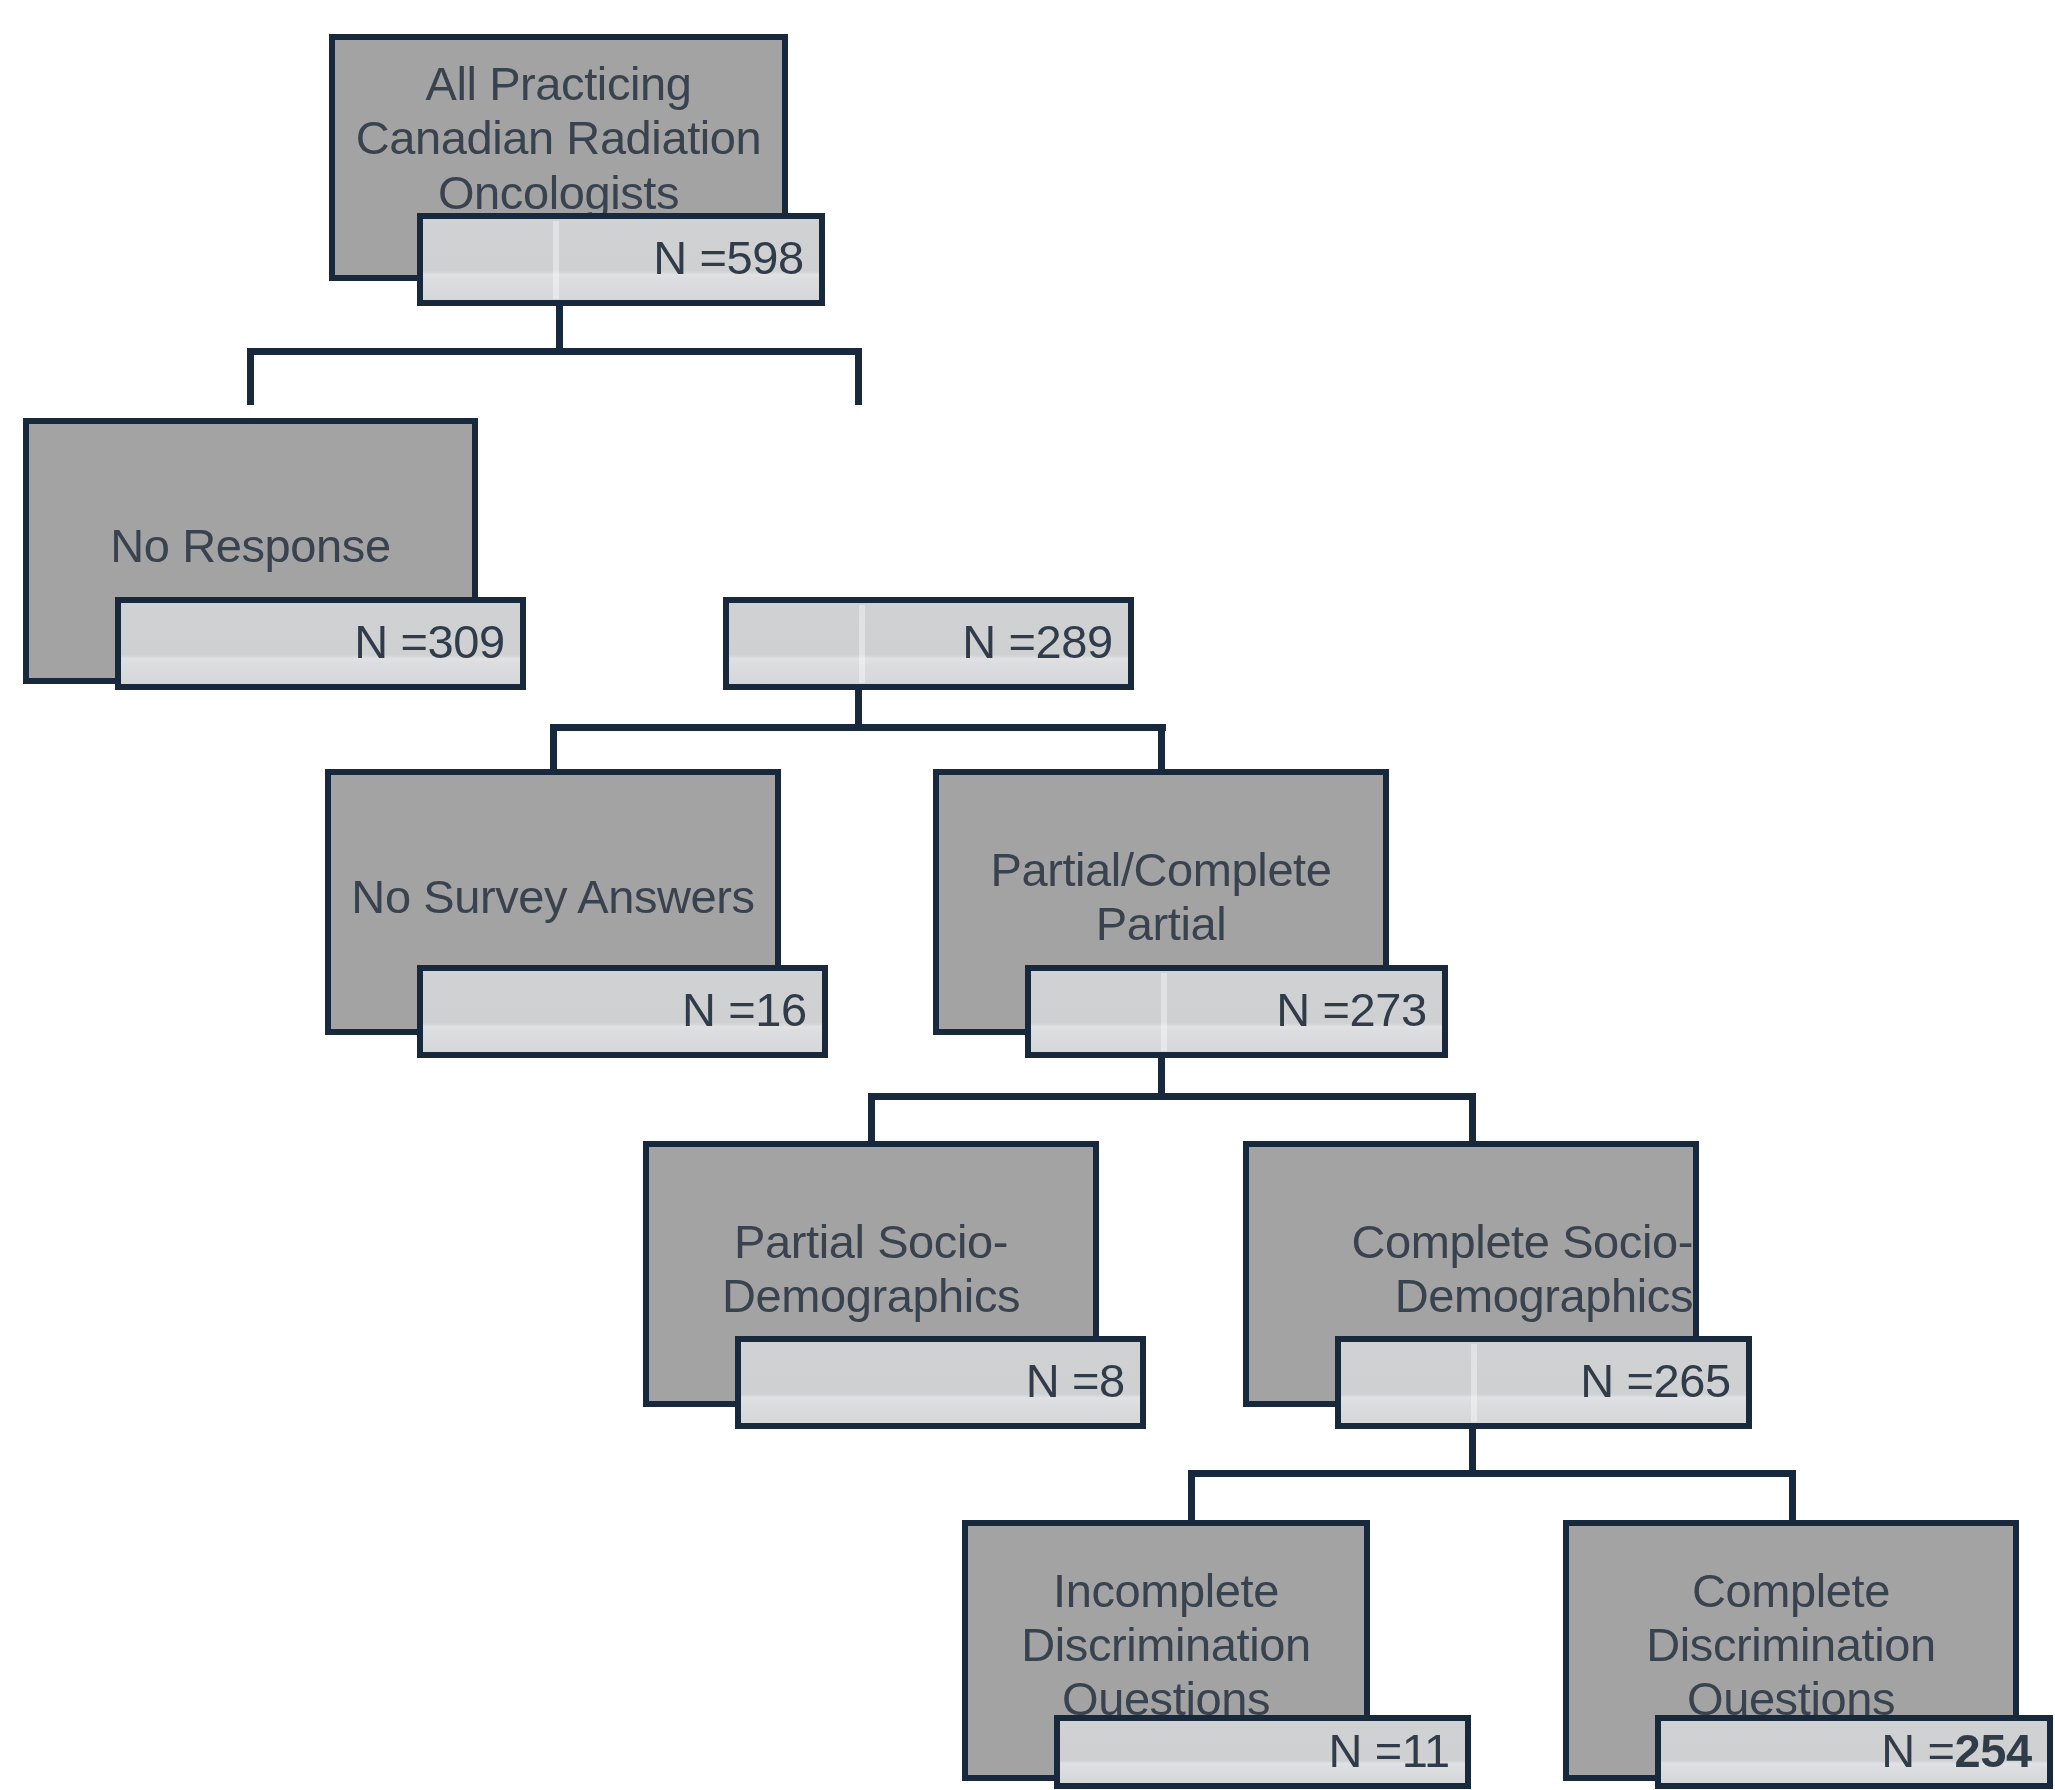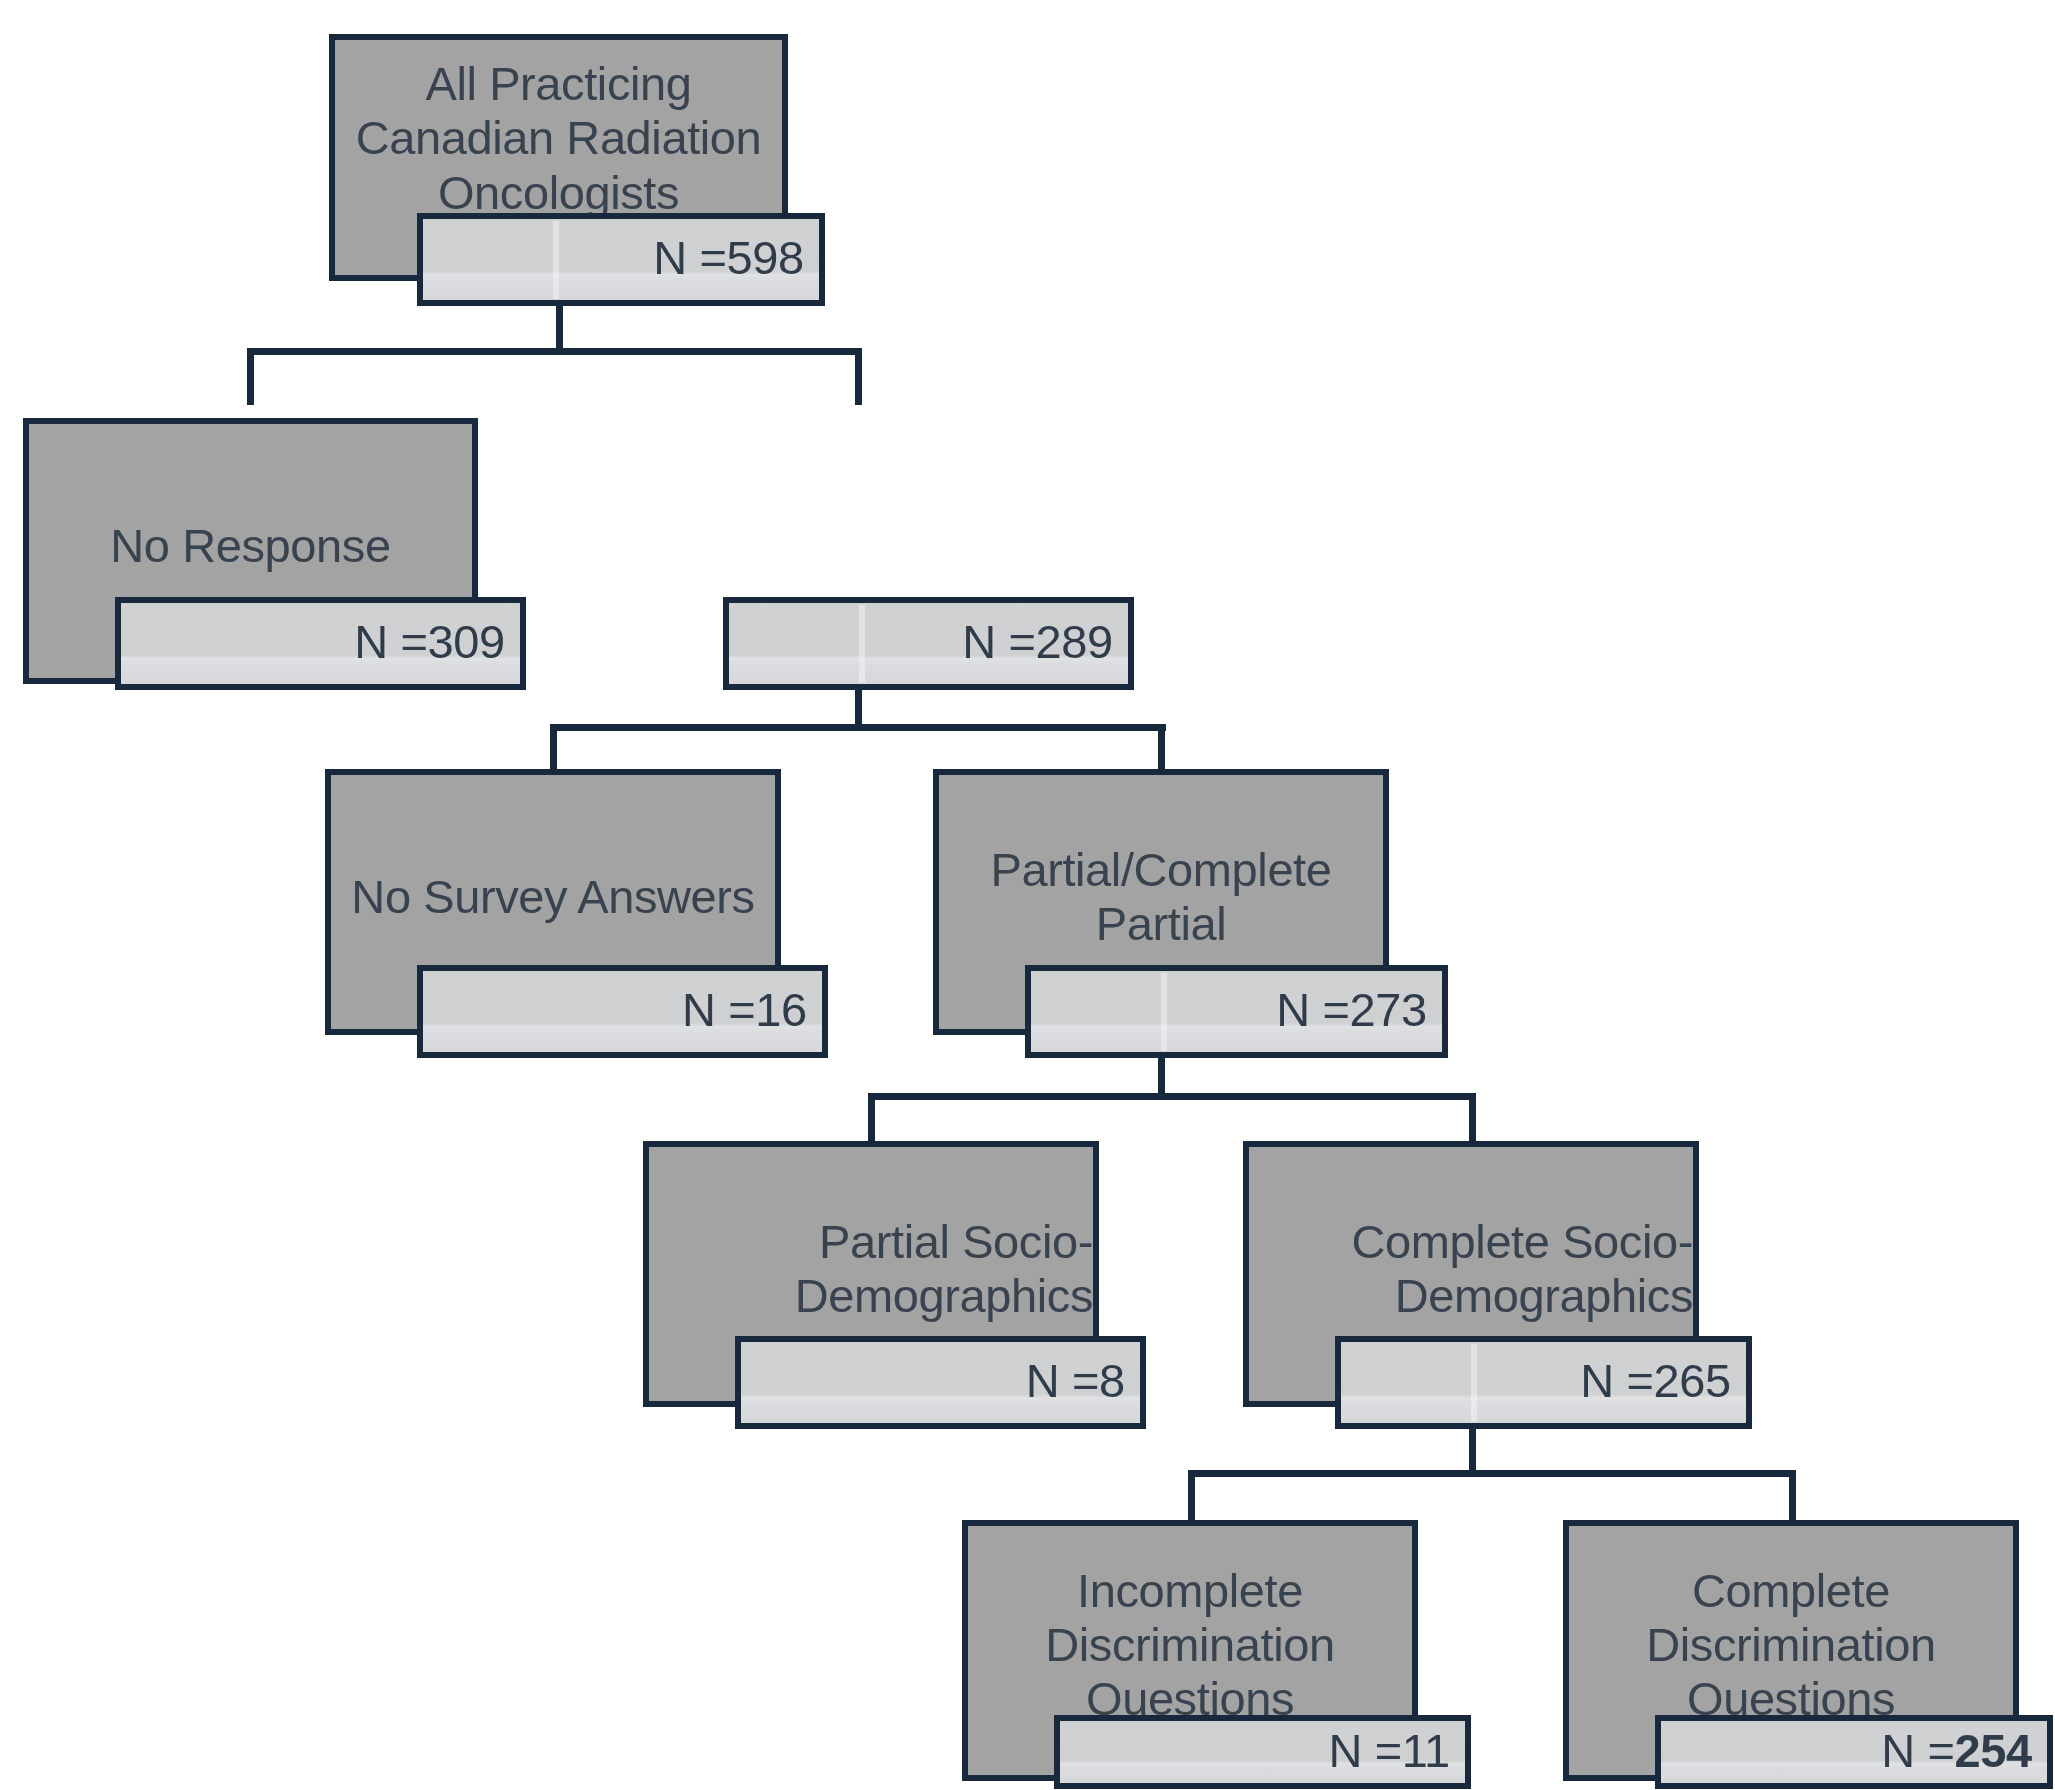--- a/index.html
+++ b/index.html
@@ -69,26 +69,26 @@
   #n-noresp { left: 23px;  top: 402px;  width: 455px; height: 266px; margin-top: 16px; }
   #b-noresp { left: 115px; top: 597px;  width: 411px; height: 93px; }
   #n-yes    { left: 631px; top: 402px;  width: 456px; height: 266px; }
   #b-yes    { left: 723px; top: 597px;  width: 411px; height: 93px; }
   
   #n-nosurvey { left: 325px; top: 769px; width: 456px; height: 266px; }
   #b-nosurvey { left: 417px; top: 965px; width: 411px; height: 93px; }
   #n-psurvey  { left: 933px; top: 769px; width: 456px; height: 266px; }
   #b-psurvey  { left: 1025px; top: 965px; width: 423px; height: 93px; }
   
-  #n-psocio { left: 643px;  top: 1141px; width: 456px; height: 266px; align-items: flex-end; }
+  #n-psocio { left: 643px;  top: 1141px; width: 456px; height: 266px; }
   #b-psocio { left: 735px;  top: 1336px; width: 411px; height: 93px; }
   #n-csocio { left: 1243px; top: 1141px; width: 456px; height: 266px; align-items: flex-end; }
   #b-csocio { left: 1335px; top: 1336px; width: 417px; height: 93px; }
   
-  #n-idisc { left: 962px; top: 1520px; width: 456px; height: 261px; }
+  #n-idisc { left: 962px; top: 1520px; width: 408px; height: 261px; }
   #b-idisc { left: 1054px; top: 1715px; width: 417px; height: 74px; }
   #n-cdisc { left: 1563px; top: 1520px; width: 456px; height: 261px; }
   #b-cdisc { left: 1655px; top: 1715px; width: 398px; height: 74px; }
 
   
   #segA-stem  { left: 556px;  top: 303px;  width: 6.9px;   height: 48px; }
   #segA-rail  { left: 247px;  top: 348px;  width: 615px; height: 6.9px; }
   #segA-dropL { left: 247px;  top: 348px;  width: 6.9px;   height: 57px; }
   #segA-dropR { left: 855px; top: 348px;  width: 6.9px;   height: 57px; }
   #segB-stem  { left: 855px; top: 687px;  width: 6.9px;   height: 44px; }

